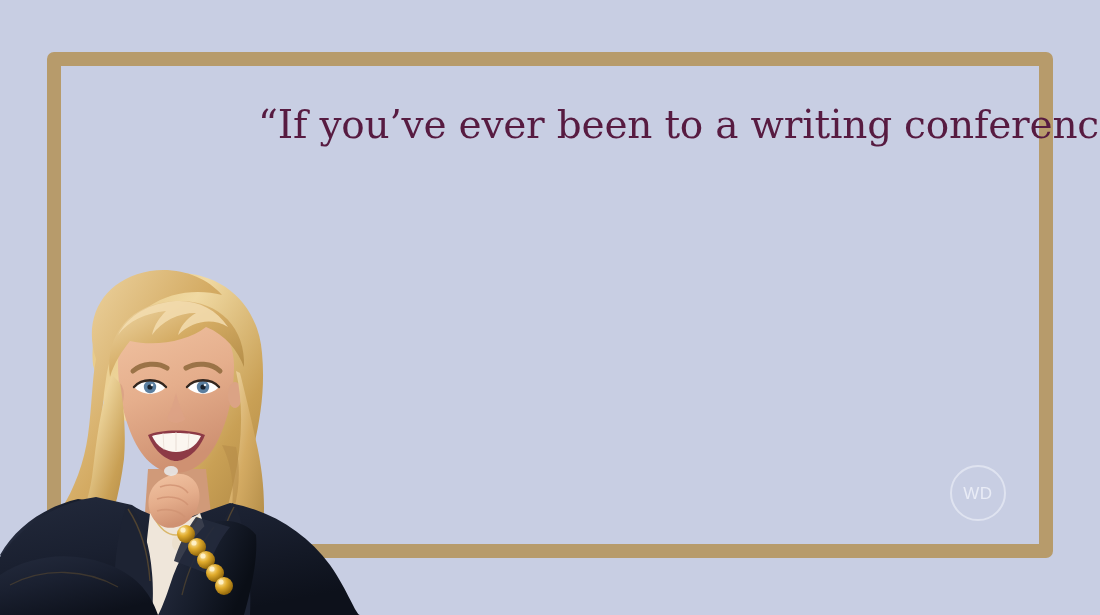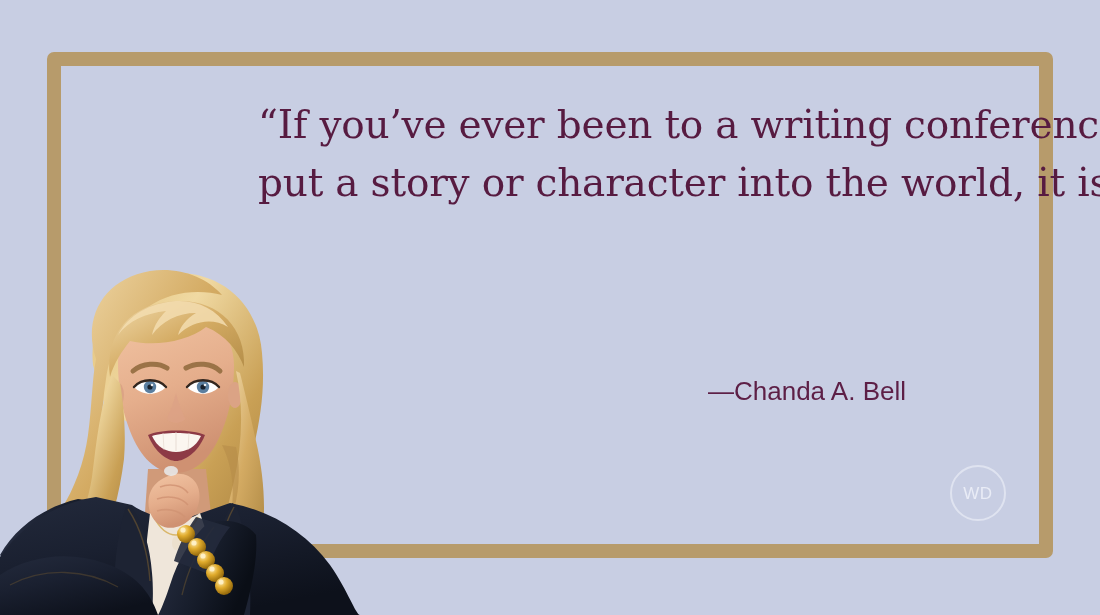--- a/index.html
+++ b/index.html
@@ -99,24 +99,22 @@
 </style>
 </head>
 <body>
 
 <div id="card">
 
   <div id="frame"></div>
 
   <div id="quote-block">
     <div class="quote-line">“If you’ve ever been to a writing conference,</div>
-    <div class="quote-line">put a story or character into the world, it is</div>
   </div>
 
-  <div id="attribution">—Chanda A. Bell</div>
 
   <div id="wd-logo">
     <span class="wd-text">WD</span>
   </div>
 
   <div id="portrait">
     <svg width="360" height="360" viewBox="0 0 360 360" xmlns="http://www.w3.org/2000/svg">
       <defs>
         <linearGradient id="hairGrad" x1="0" y1="0" x2="1" y2="1">
           <stop offset="0%" stop-color="#e2c078"></stop>

